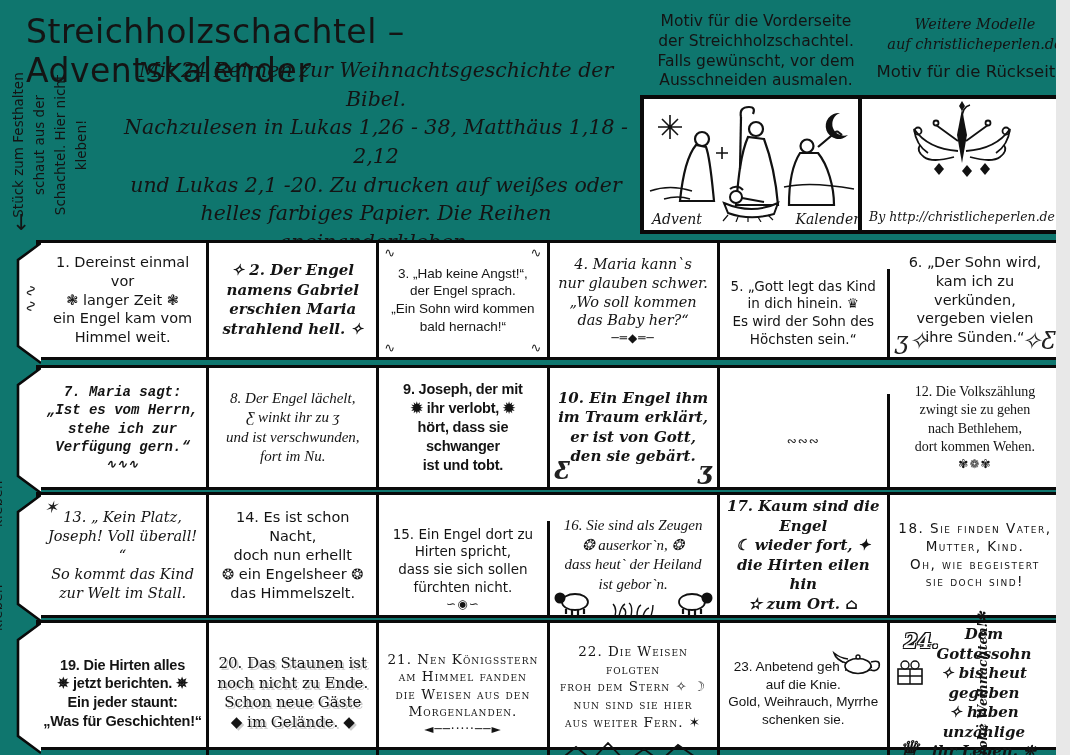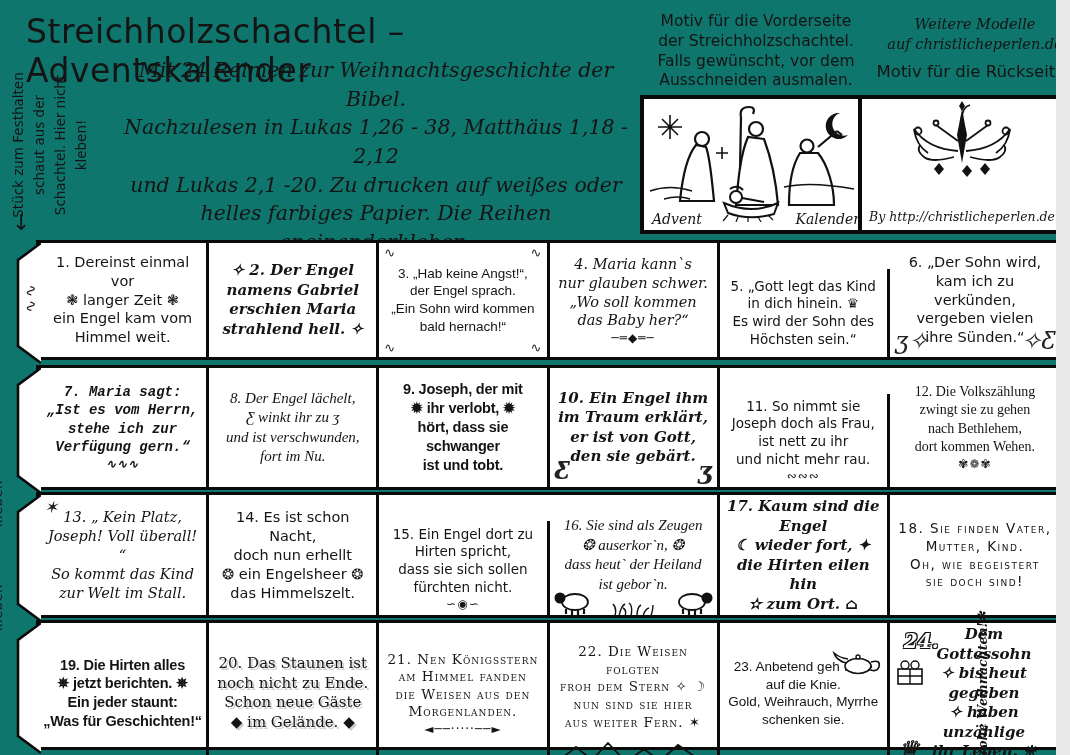--- a/index.html
+++ b/index.html
@@ -239,24 +239,20 @@
     </div>
     <div class="cell f-script">
       <span class="orn bl curl">Ƹ</span>
       <span class="orn br curl">ʒ</span>
       <span class="txt">10. Ein Engel ihm
 im Traum erklärt,
 er ist von Gott,
 den sie gebärt.</span>
     </div>
     <div class="cell f-quirk">
-      <span class="txt">11. So nimmt sie
-Joseph doch als Frau,
-ist nett zu ihr
-und nicht mehr rau.</span>
       <span class="divider">∾∾∾</span>
     </div>
     <div class="cell f-serif">
       <span class="txt">12. Die Volkszählung
 zwingt sie zu gehen
 nach Bethlehem,
 dort kommen Wehen.</span>
       <span class="divider">✾❁✾</span>
     </div>
   </div>

